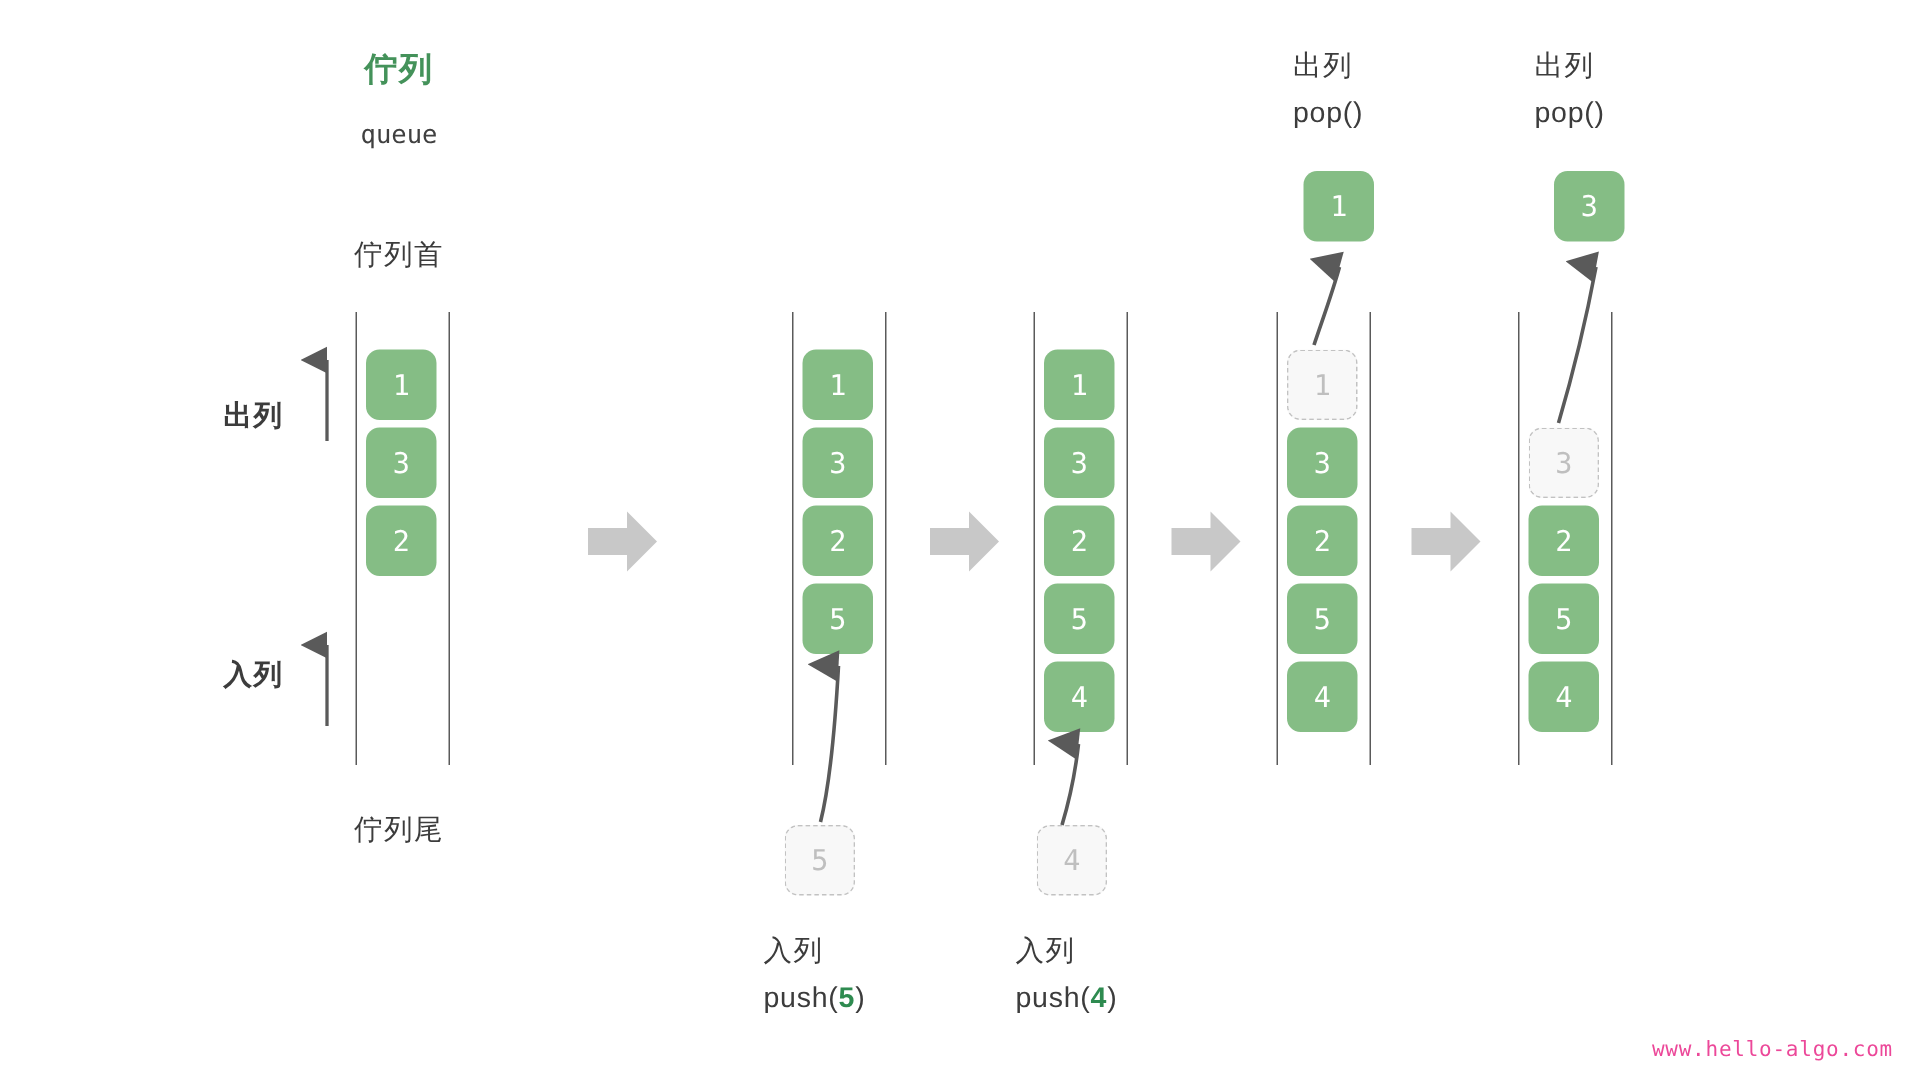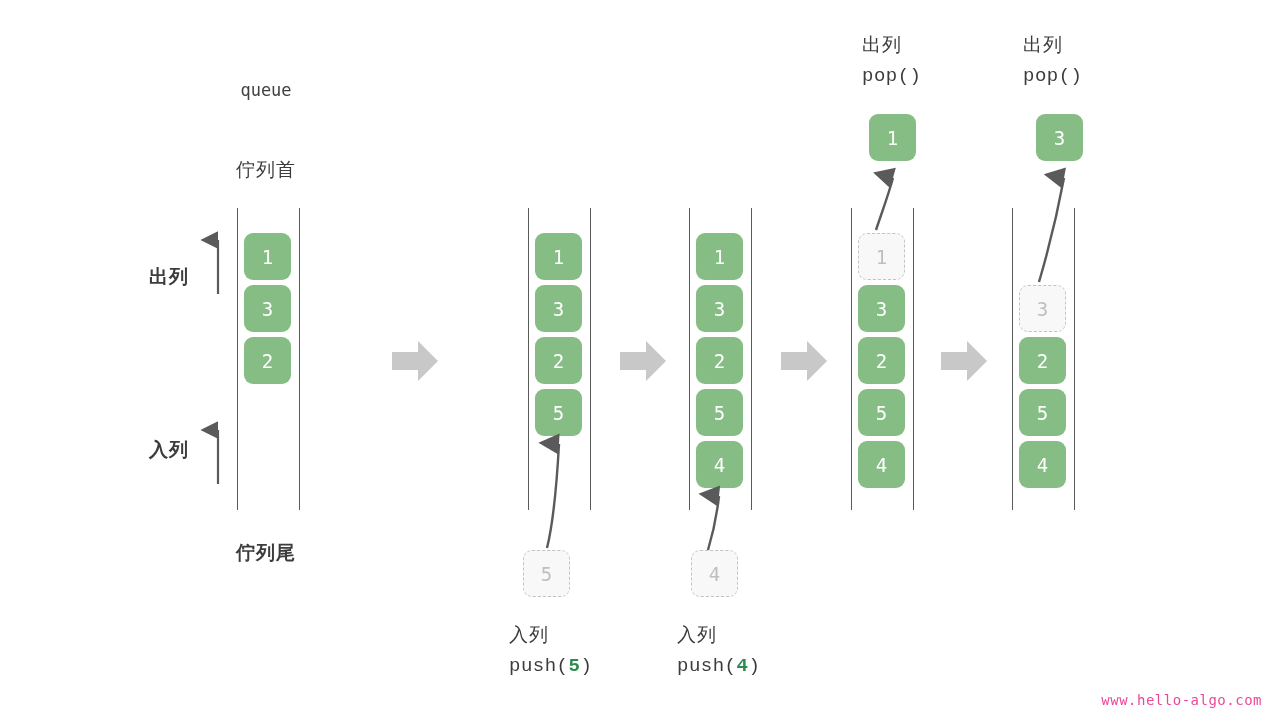--- a/index.html
+++ b/index.html
@@ -63,21 +63,21 @@
     font-weight: normal;
     letter-spacing: 1px;
     color: #3c3c3c;
   }
   .tail-label {
     position: absolute;
     left: 196px; top: 540px;
     width: 140px;
     text-align: center;
     font-size: 19px;
-    font-weight: bold;
+    font-weight: normal;
     letter-spacing: 1px;
     color: #3c3c3c;
   }
 
   
   .rail {
     position: absolute;
     width: 0;
     border-left: 1.6px solid #5a5a5a;
   }
@@ -115,21 +115,21 @@
     position: absolute;
     white-space: nowrap;
   }
   .op-cn {
     font-size: 19px;
     color: #3c3c3c;
     line-height: 30px;
     letter-spacing: 1px;
   }
   .op-code {
-    font-family: Liberation Mono, monospace;
+    font-family: Liberation Sans, sans-serif;
     font-size: 19px;
     color: #3c3c3c;
     line-height: 32px;
     letter-spacing: 0.5px;
   }
   .op-code .num {
     color: #2e8b50;
     font-weight: bold;
   }
 
@@ -144,20 +144,21 @@
     letter-spacing: 0.5px;
   }
 
   svg { overflow: visible; }
 </style>
 </head>
 <body>
 
 <div id="stage">
 
+  <div class="title-cn">佇列</div>
   <div class="title-en">queue</div>
 
   <div class="head-label">佇列首</div>
   <div class="tail-label">佇列尾</div>
 
   <div class="side-label" style="left:149px; top:264px;">出列</div>
   <div class="side-label" style="left:149px; top:437px;">入列</div>
 
   <svg class="abs" style="left:205px; top:230px;" width="30" height="65">
     <defs>

